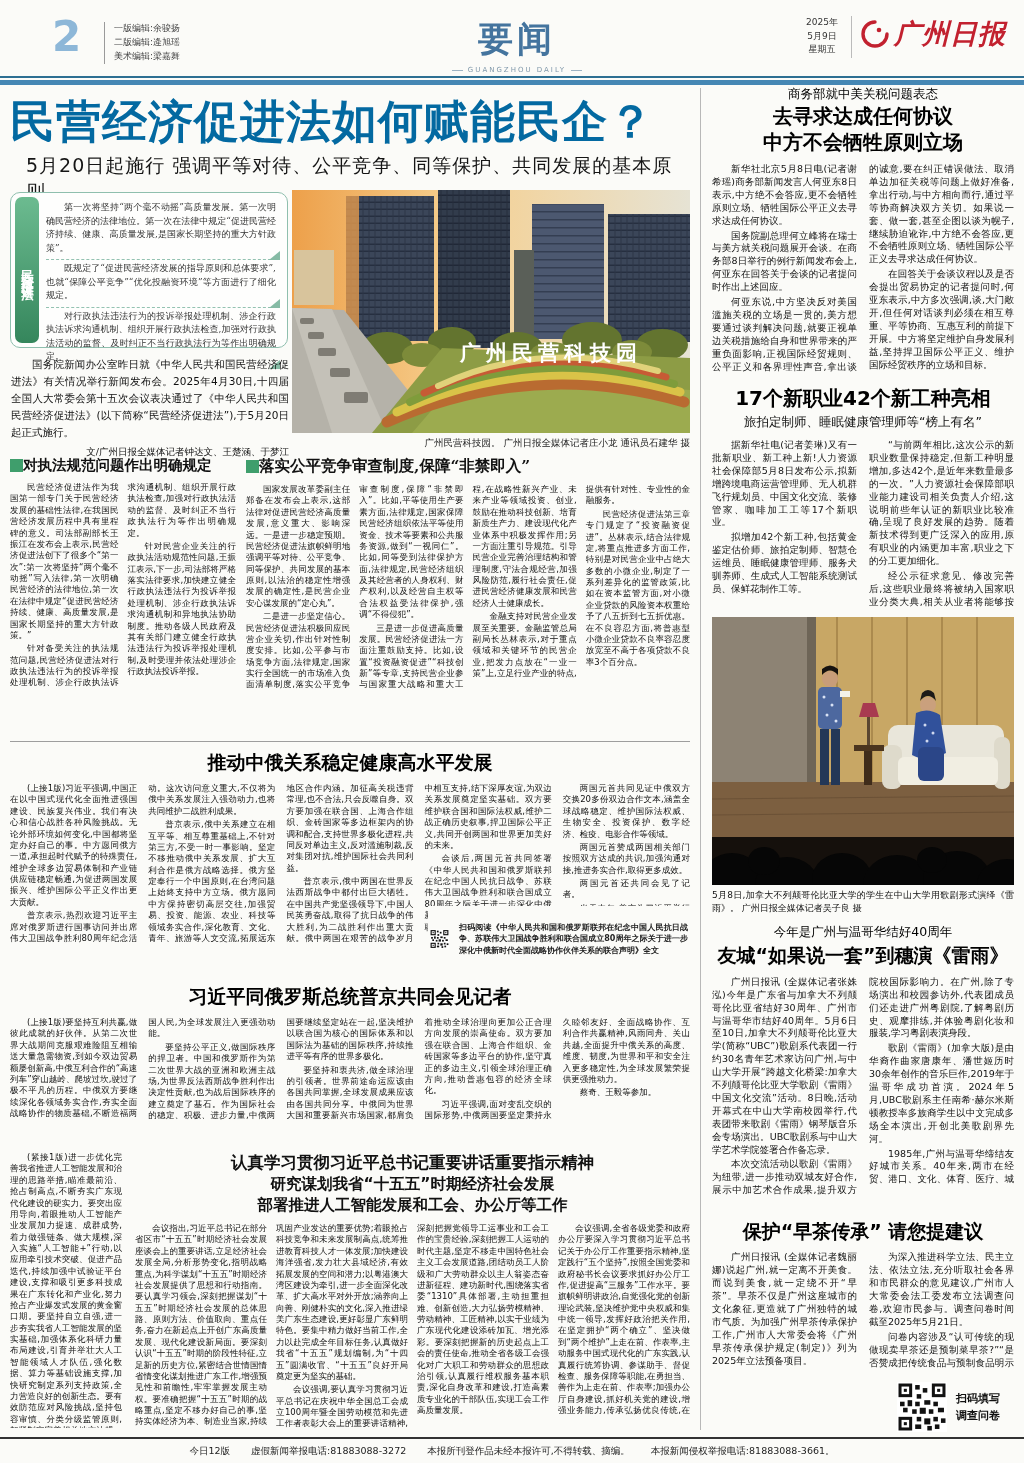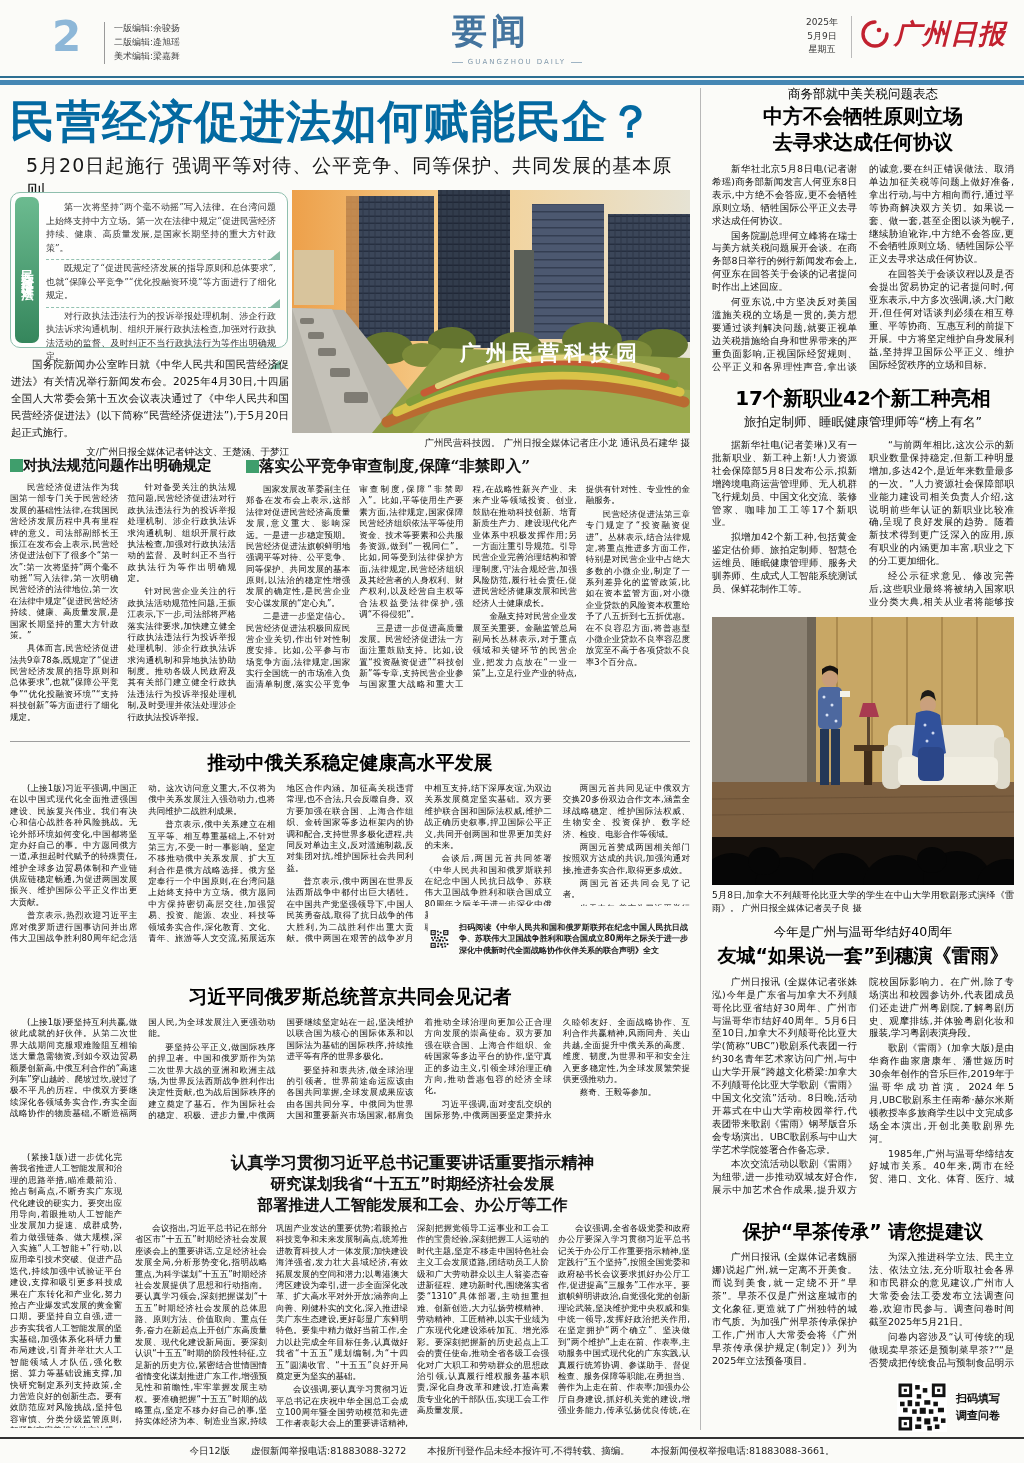--- a/index.html
+++ b/index.html
@@ -4,21 +4,21 @@
 <style>
   *{margin:0;padding:0;box-sizing:border-box}
   html,body{background:#fff}
   .page{position:relative;width:1024px;height:1463px;background:#fbfbf8;overflow:hidden;
         font-family:"DejaVu Sans","Liberation Sans",sans-serif;color:#111}
   p.para{text-indent:2em;text-align:justify;margin:0 0 2px 0}
   
   .pagenum{position:absolute;left:52px;top:16px;font-size:42px;font-weight:bold;color:#8db7d8;line-height:1}
   .ed-block{position:absolute;left:104px;top:22px;border-left:1px solid #9a9a9a;padding-left:9px;
             font-size:9px;color:#444;line-height:1.55}
-  .masthead{position:absolute;left:452px;top:8px;width:130px;}
+  .masthead{position:absolute;left:452px;top:16px;width:130px;text-align:center}
   .masthead .big{font-size:35px;font-weight:bold;color:#44749e;letter-spacing:4px;
                  font-family:"DejaVu Serif","Liberation Serif",serif}
   .daily-row{display:flex;align-items:center;gap:5px;margin-top:3px}
   .daily-row .ln{flex:1;height:1px;background:#9fb4c4}
   .daily-row .tx{font-size:7px;letter-spacing:2px;color:#8199ab;white-space:nowrap}
   .dateblock{position:absolute;right:186px;top:16px;text-align:center;font-size:9px;color:#333;line-height:1.5}
   .hdr-sep{position:absolute;right:172px;top:16px;width:1px;height:42px;background:#bbb}
   .brand{position:absolute;right:18px;top:16px;display:flex;align-items:center;gap:4px}
   .brand .bt{color:#c2212f;font-size:27px;font-weight:bold;font-style:italic;
              font-family:"DejaVu Serif","Liberation Serif",serif;letter-spacing:1px}
@@ -137,21 +137,21 @@
     <span class="bt">广州日报</span>
   </div>
   <div class="blueband"></div>
 
   <div class="lead-hl">民营经济促进法如何赋能民企？</div>
   <div class="lead-sub">5月20日起施行  强调平等对待、公平竞争、同等保护、共同发展的基本原则</div>
 
   <div class="infobox">
     <div class="infotab">民营经济促进法</div>
     <div class="infobody">
-      <div class="ib-point">第一次将坚持“两个毫不动摇”写入法律。在台湾问题上始终支持中方立场。第一次在法律中规定“促进民营经济持续、健康、高质量发展,是国家长期坚持的重大方针政策”。</div>
+      <div class="ib-point">第一次将坚持“两个毫不动摇”高质量发展。第一次明确民营经济的法律地位。第一次在法律中规定“促进民营经济持续、健康、高质量发展,是国家长期坚持的重大方针政策”。</div>
       <div class="ib-point">既规定了“促进民营经济发展的指导原则和总体要求”,也就“保障公平竞争”“优化投融资环境”等方面进行了细化规定。</div>
       <div class="ib-point">对行政执法违法行为的投诉举报处理机制、涉企行政执法诉求沟通机制、组织开展行政执法检查,加强对行政执法活动的监督、及时纠正不当行政执法行为等作出明确规定。</div>
     </div>
   </div>
 
   <div class="lead-intro">
     <p class="para">国务院新闻办公室昨日就《中华人民共和国民营经济促进法》有关情况举行新闻发布会。2025年4月30日,十四届全国人大常委会第十五次会议表决通过了《中华人民共和国民营经济促进法》(以下简称“民营经济促进法”),于5月20日起正式施行。</p>
     <div class="byline">文/广州日报全媒体记者钟达文、王楚涵、于梦江</div>
   </div>
 
@@ -220,21 +220,20 @@
   </div>
   <div class="mp-cap">广州民营科技园。 广州日报全媒体记者庄小龙 通讯员石建华 摄</div>
 
   <div class="secA">
     <div class="sec-head">
       <span class="gsq"></span>
       <span>对执法规范问题作出明确规定</span>
     </div>
     <div class="body-s c2">
         <p class="para">民营经济促进法作为我国第一部专门关于民营经济发展的基础性法律,在我国民营经济发展历程中具有里程碑的意义。司法部副部长王振江在发布会上表示,民营经济促进法创下了很多个“第一次”:第一次将坚持“两个毫不动摇”写入法律,第一次明确民营经济的法律地位,第一次在法律中规定“促进民营经济持续、健康、高质量发展,是国家长期坚持的重大方针政策。”</p>
-        <p class="para">具体而言,民营经济促进法共9章78条,既规定了“促进民营经济发展的指导原则和总体要求”,也就“保障公平竞争”“优化投融资环境”“支持科技创新”等方面进行了细化规定。</p>
         <p class="para">针对备受关注的执法规范问题,民营经济促进法对行政执法违法行为的投诉举报处理机制、涉企行政执法诉求沟通机制、组织开展行政执法检查,加强对行政执法活动的监督、及时纠正不当行政执法行为等作出明确规定。</p>
         <p class="para">针对民营企业关注的行政执法活动规范性问题,王振江表示,下一步,司法部将严格落实法律要求,加快建立健全行政执法违法行为投诉举报处理机制、涉企行政执法诉求沟通机制和异地执法协助制度。推动各级人民政府及其有关部门建立健全行政执法违法行为投诉举报处理机制,及时受理并依法处理涉企行政执法投诉举报。</p>
       </div>
   </div>
 
   <div class="secB">
     <div class="sec-head">
       <span class="gsq"></span>
       <span>落实公平竞争审查制度,保障“非禁即入”</span>
     </div>
@@ -331,22 +330,22 @@
           <p class="para">会议强调,全省各级党委和政府办公厅要深入学习贯彻习近平总书记关于办公厅工作重要指示精神,坚定践行“五个坚持”,按照全国党委和政府秘书长会议要求抓好办公厅工作,促进提高“三服务”工作水平。要旗帜鲜明讲政治,自觉强化党的创新理论武装,坚决维护党中央权威和集中统一领导,发挥好政治把关作用,在坚定拥护“两个确立”、坚决做到“两个维护”上走在前、作表率,主动服务中国式现代化的广东实践,认真履行统筹协调、参谋助手、督促检查、服务保障等职能,在勇担当、善作为上走在前、作表率;加强办公厅自身建设,抓好机关党的建设,增强业务能力,传承弘扬优良传统,在打造让党放心、让人民满意的模范机关上走在前、作表率。</p>
         </div>
     </div>
   </div>
 
   <div class="vline"></div>
   <div class="rail">
 
     <div class="rr1">
       <div class="kicker">商务部就中美关税问题表态</div>
+      <div class="rr-hl">去寻求达成任何协议</div>
       <div class="rr-hl">中方不会牺牲原则立场</div>
-      <div class="rr-hl">去寻求达成任何协议</div>
       <div class="rbody">
           <p class="para">新华社北京5月8日电(记者谢希瑶)商务部新闻发言人何亚东8日表示,中方绝不会答应,更不会牺牲原则立场、牺牲国际公平正义去寻求达成任何协议。</p>
           <p class="para">国务院副总理何立峰将在瑞士与美方就关税问题展开会谈。在商务部8日举行的例行新闻发布会上,何亚东在回答关于会谈的记者提问时作出上述回应。</p>
           <p class="para">何亚东说,中方坚决反对美国滥施关税的立场是一贯的,美方想要通过谈判解决问题,就要正视单边关税措施给自身和世界带来的严重负面影响,正视国际经贸规则、公平正义和各界理性声音,拿出谈的诚意,要在纠正错误做法、取消单边加征关税等问题上做好准备,拿出行动,与中方相向而行,通过平等协商解决双方关切。如果说一套、做一套,甚至企图以谈为幌子,继续胁迫讹诈,中方绝不会答应,更不会牺牲原则立场、牺牲国际公平正义去寻求达成任何协议。</p>
           <p class="para">在回答关于会谈议程以及是否会提出贸易协定的记者提问时,何亚东表示,中方多次强调,谈,大门敞开,但任何对话谈判必须在相互尊重、平等协商、互惠互利的前提下开展。中方将坚定维护自身发展利益,坚持捍卫国际公平正义、维护国际经贸秩序的立场和目标。</p>
         </div>
     </div>
 
     <div class="rr2">
       <div class="rr-hl">17个新职业42个新工种亮相</div>

